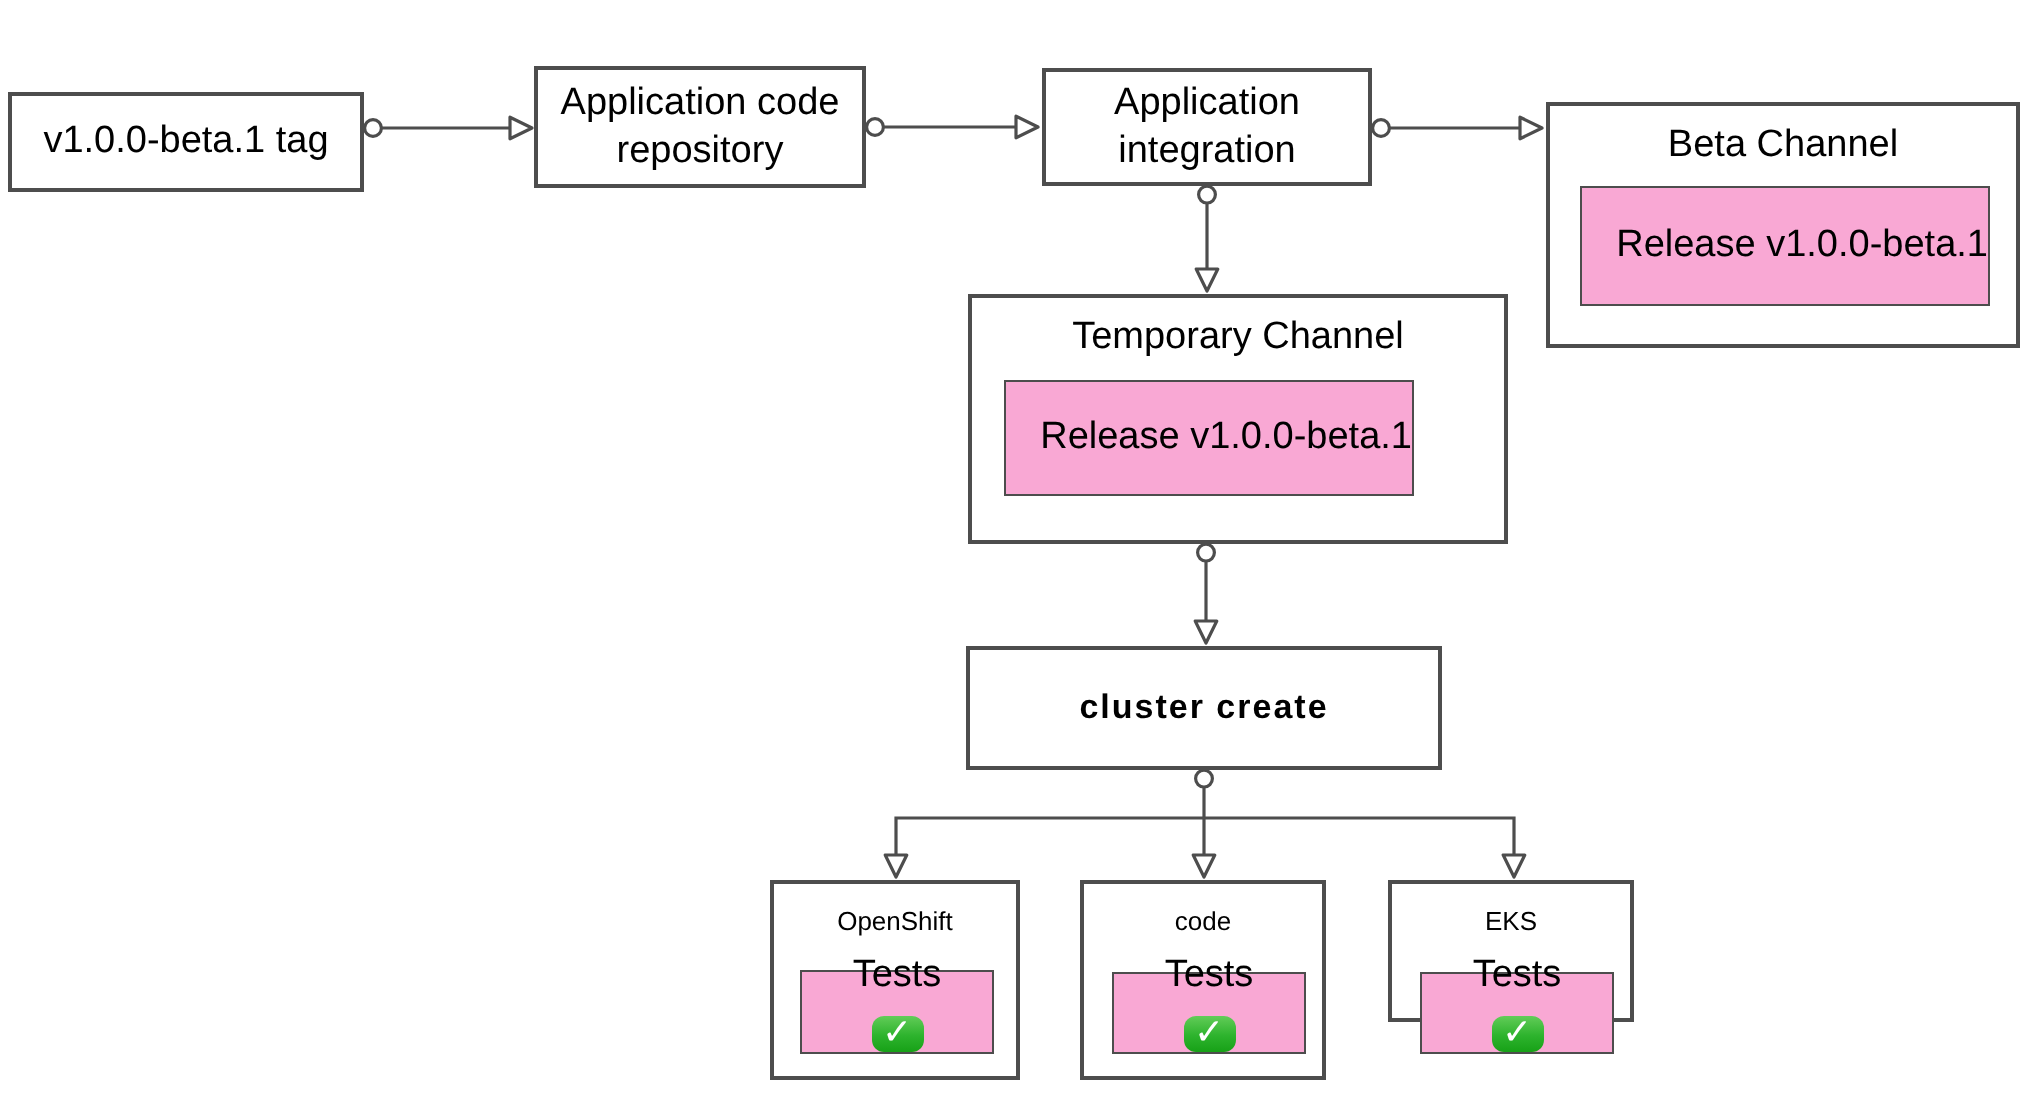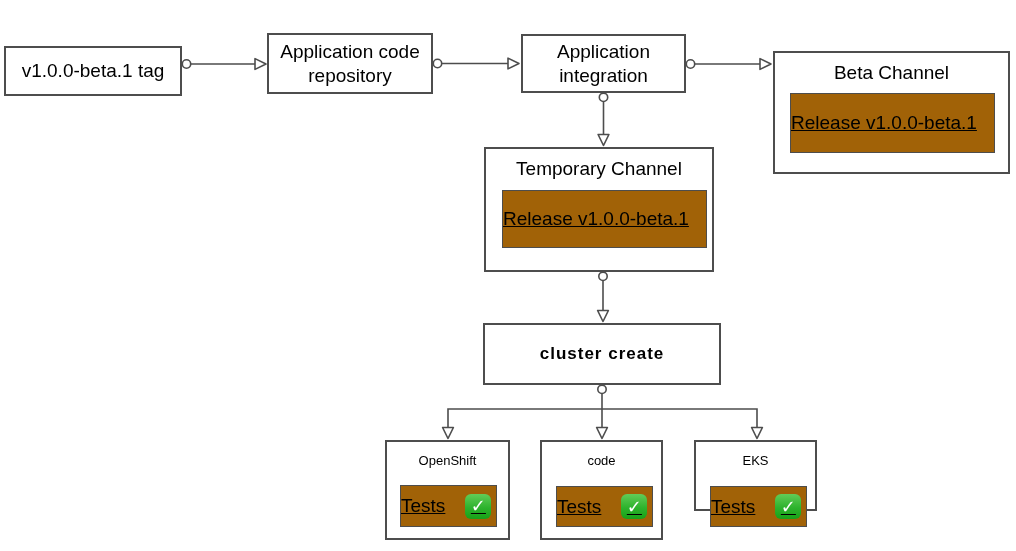--- a/index.html
+++ b/index.html
@@ -66,32 +66,32 @@
     margin-top: 9px;
   }
   .cluster-title {
     text-align: center;
     font-size: 13px;
     margin-top: 11px;
   }
   .inner-node {
     position: absolute;
     box-sizing: border-box;
-    background: #a16207;
+    background: #f9a8d4;
     border: 1.5px solid #4d4d4d;
     display: flex;
     align-items: center;
-    justify-content: flex-start;
+    justify-content: flex-end;
     text-align: center;
     font-size: 19px;
     color: #000000;
-    text-decoration: underline;
   }
   .tests-box {
-    gap: 20px;
+    gap: 9px;
+    flex-direction: column;
   }
   .code-text {
     font-family: Liberation Sans, sans-serif;
     font-weight: bold;
     font-size: 17px;
     letter-spacing: 1px;
   }
   .check-icon {
     width: 26px;
     height: 25px;
@@ -167,21 +167,21 @@
     <span>Application integration</span>
   </div>
 
   <div class="container-node" style="left:773px; top:3px; width:237px; height:123px;margin-top:48px;">
     <div class="container-title">Beta Channel</div>
     <div class="inner-node" style="left:15px; top:40px; width:205px; height:60px;">
       <span>Release v1.0.0-beta.1</span>
     </div>
   </div>
 
-  <div class="container-node" style="left:484px; top:147px; width:230px; height:125px;">
+  <div class="container-node" style="left:484px; top:147px; width:270px; height:125px;">
     <div class="container-title">Temporary Channel</div>
     <div class="inner-node" style="left:16px; top:41px; width:205px; height:58px;">
       <span>Release v1.0.0-beta.1</span>
     </div>
   </div>
 
   <div class="node" style="left:483px; top:323px; width:238px; height:62px;">
     <span class="code-text">cluster create</span>
   </div>
 

